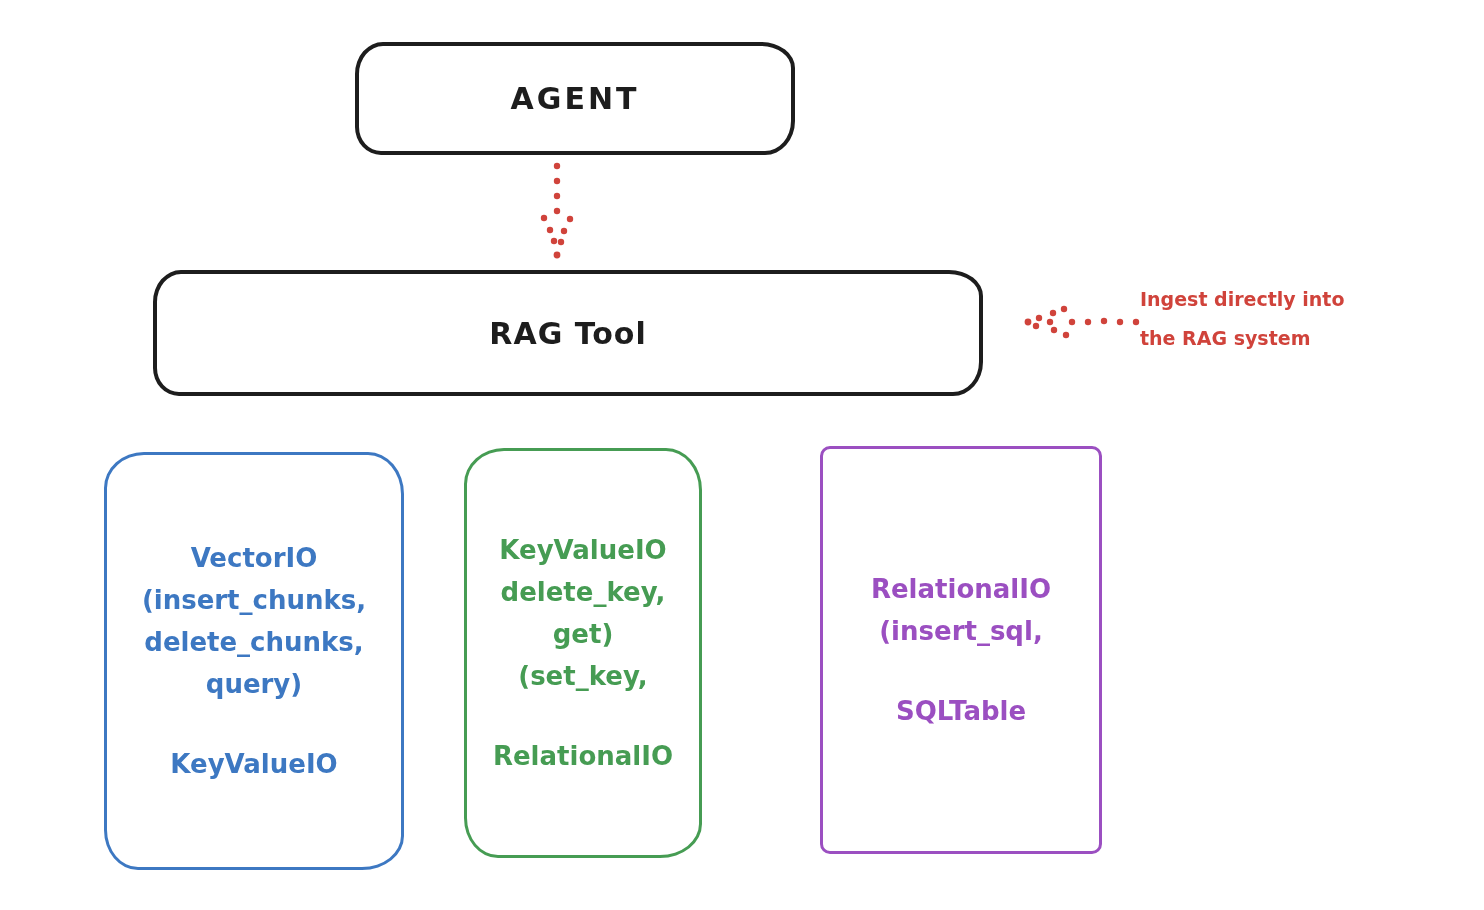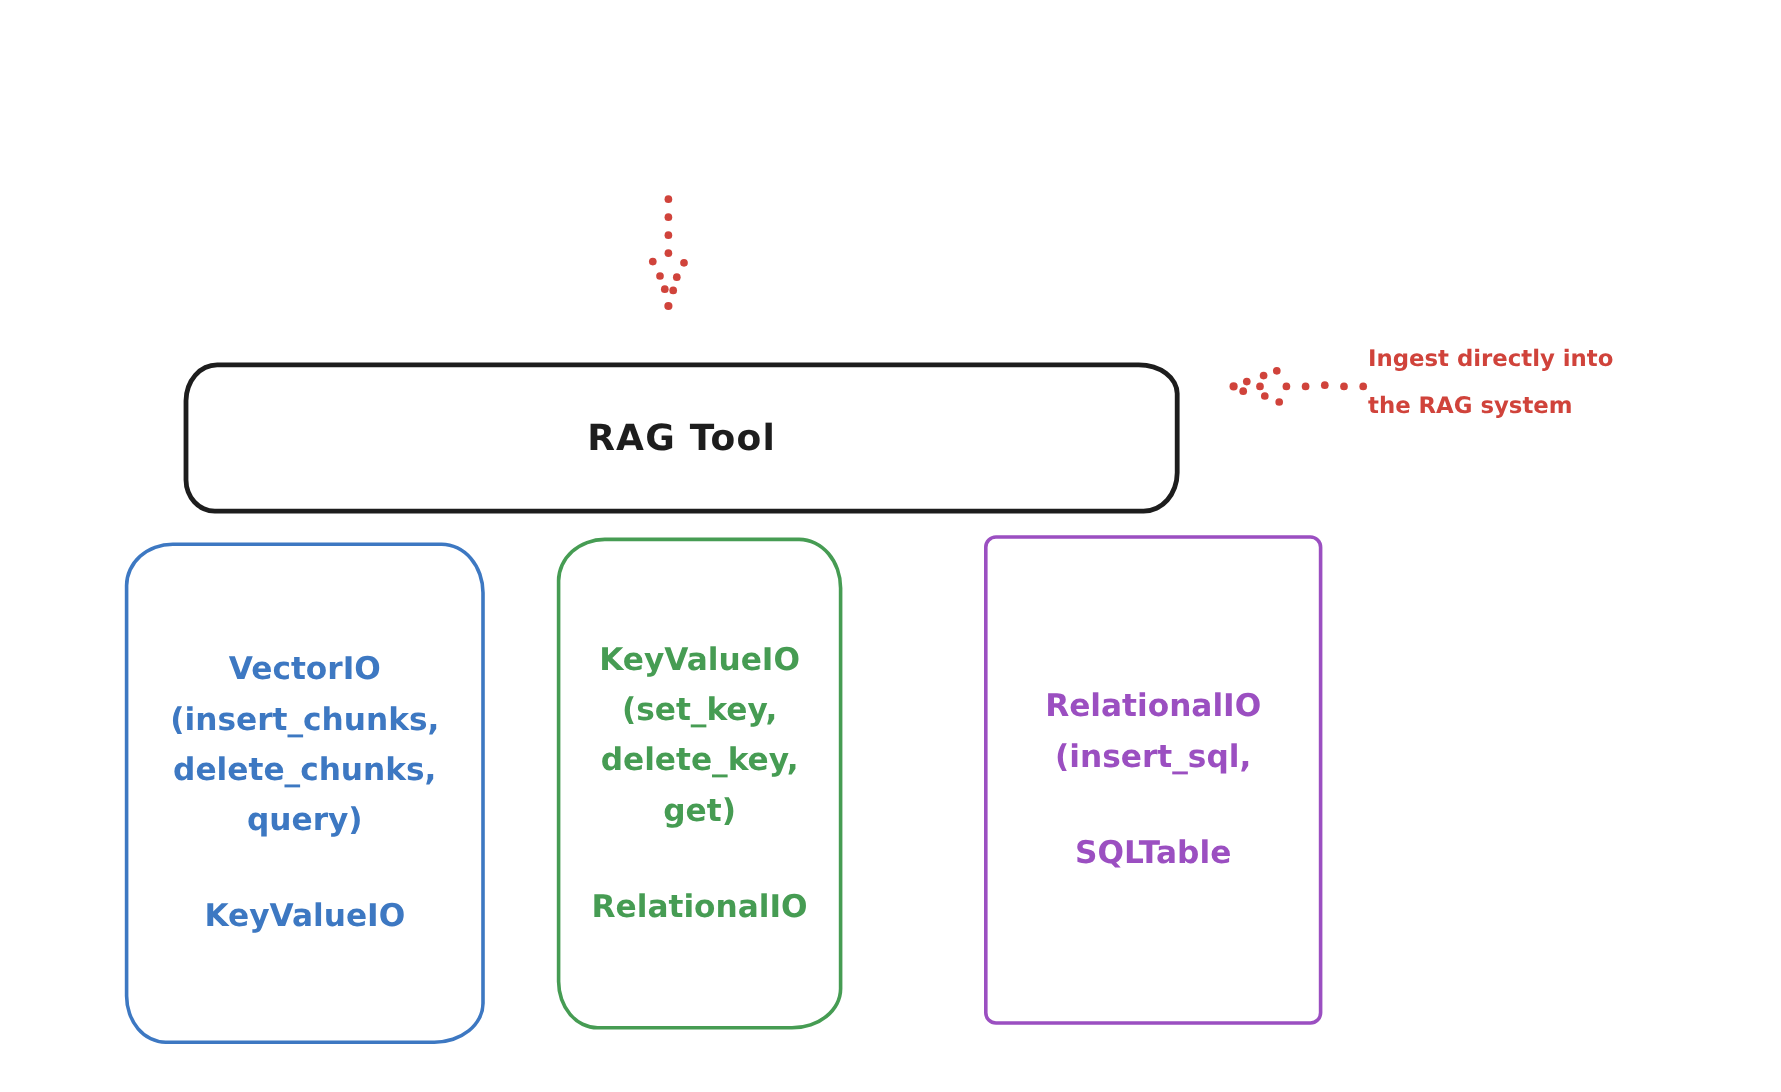--- a/index.html
+++ b/index.html
@@ -19,21 +19,21 @@
     background: transparent;
   }
   .node.black { border-radius: 28px 34px 30px 26px / 32px 26px 34px 28px; }
   .node-label {
     font-weight: bold; color: inherit; white-space: nowrap;
   }
 
   .agent-node { left: 355px; top: 42px; width: 440px; height: 113px; }
   .agent-node .node-label { font-size: 30px; letter-spacing: 3px; }
 
-  .rag-node { left: 153px; top: 270px; width: 830px; height: 126px; margin-top: 32px; }
+  .rag-node { left: 153px; top: 270px; width: 830px; height: 126px; }
   .rag-node .node-label { font-size: 30px; letter-spacing: 1px; }
 
   .io-node {
     position: absolute;
     border: 3.5px solid currentColor;
     border-radius: 40px 36px 42px 34px / 36px 42px 34px 40px;
     display: flex; flex-direction: column; align-items: center; justify-content: center;
     text-align: center;
     font-weight: bold;
     font-size: 26px;
@@ -54,20 +54,23 @@
     position: absolute; left: 1140px; top: 280px; width: 334px;
     text-align: left; font-weight: bold; font-size: 19px; line-height: 39px;
   }
   .annotation .ann-line { display: block; white-space: nowrap; }
 </style>
 </head>
 <body>
 
 <div class="canvas">
 
+  <div class="node black agent-node" style="color: rgb(29, 29, 29);">
+    <span class="node-label">AGENT</span>
+  </div>
 
   <svg class="arrow-svg arrow-down" viewBox="0 0 44 104" style="color: rgb(208, 67, 59);">
     <g fill="currentColor">
       <circle cx="22" cy="6" r="3.2"></circle>
       <circle cx="22" cy="21" r="3.2"></circle>
       <circle cx="22" cy="36" r="3.2"></circle>
       <circle cx="22" cy="51" r="3.2"></circle>
       <circle cx="9" cy="58" r="3.2"></circle>
       <circle cx="35" cy="59" r="3.2"></circle>
       <circle cx="15" cy="70" r="3.2"></circle>
@@ -109,22 +112,22 @@
     <span class="io-line">VectorIO</span>
     <span class="io-line">(insert_chunks,</span>
     <span class="io-line">delete_chunks,</span>
     <span class="io-line">query)</span>
     <span class="io-spacer"></span>
     <span class="io-line">KeyValueIO</span>
   </div>
 
   <div class="io-node io-node-keyvalue" style="color: rgb(70, 156, 83);">
     <span class="io-line">KeyValueIO</span>
+    <span class="io-line">delete_key, get)</span>
     <span class="io-line">(set_key,</span>
-    <span class="io-line">delete_key, get)</span>
     <span class="io-line"></span>
     <span class="io-spacer"></span>
     <span class="io-line">RelationalIO</span>
   </div>
 
   <div class="io-node io-node-relational" style="color: rgb(155, 79, 193); border-radius: 10px;">
     <span class="io-line">RelationalIO</span>
     <span class="io-line">(insert_sql,</span>
     <span class="io-line"></span>
     <span class="io-spacer"></span>

